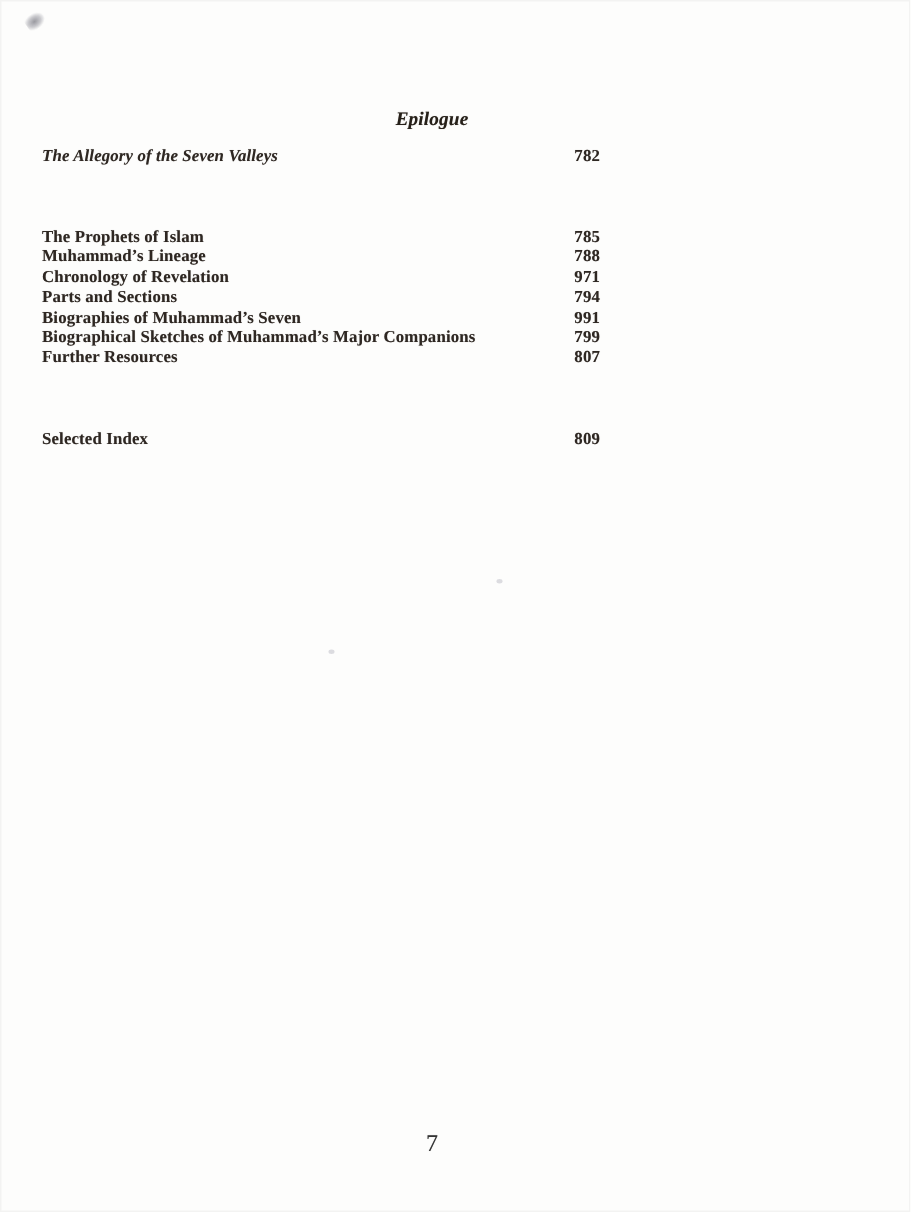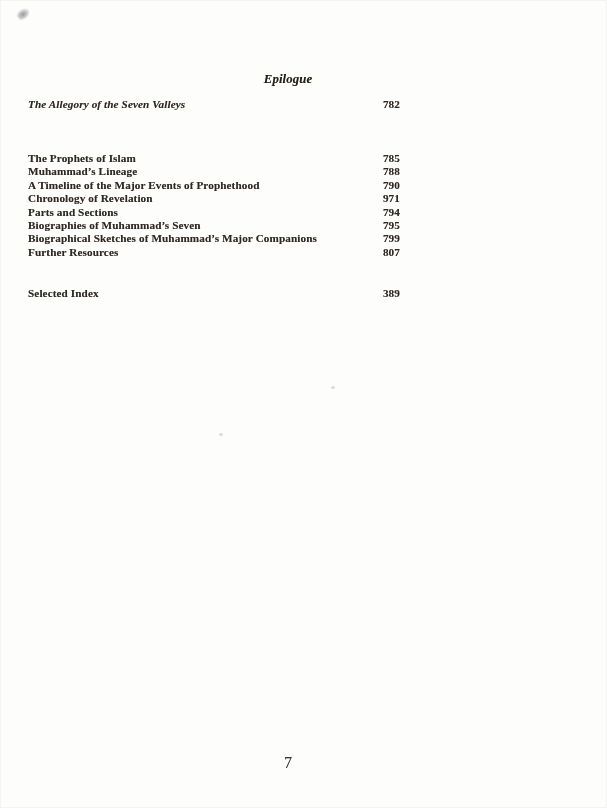--- a/index.html
+++ b/index.html
@@ -112,49 +112,45 @@
   <div class="toc-block block-appendices-entries">
     <div class="toc-row">
       <span class="toc-title">The Prophets of Islam</span>
       <span class="toc-page">785</span>
     </div>
     <div class="toc-row">
       <span class="toc-title">Muhammad’s Lineage</span>
       <span class="toc-page">788</span>
     </div>
     <div class="toc-row">
-      <span class="toc-title">A Timeline of the Major Events of Prophethood</span>
-      <span class="toc-page">790</span>
-    </div>
-    <div class="toc-row">
       <span class="toc-title">Chronology of Revelation</span>
       <span class="toc-page">971</span>
     </div>
     <div class="toc-row">
       <span class="toc-title">Parts and Sections</span>
       <span class="toc-page">794</span>
     </div>
     <div class="toc-row">
       <span class="toc-title">Biographies of Muhammad’s Seven</span>
-      <span class="toc-page">795</span>
+      <span class="toc-page">991</span>
     </div>
     <div class="toc-row">
       <span class="toc-title">Biographical Sketches of Muhammad’s Major Companions</span>
       <span class="toc-page">799</span>
     </div>
     <div class="toc-row">
       <span class="toc-title">Further Resources</span>
       <span class="toc-page">807</span>
     </div>
   </div>
 
   <div class="toc-block block-index-entries">
     <div class="toc-row">
       <span class="toc-title">Selected Index</span>
-      <span class="toc-page">389</span>
+      <span class="toc-page">809</span>
     </div>
   </div>
 
   <div class="speck speck-1"></div>
   <div class="speck speck-2"></div>
 
   <div class="folio">7</div>
 
 </div>
 

